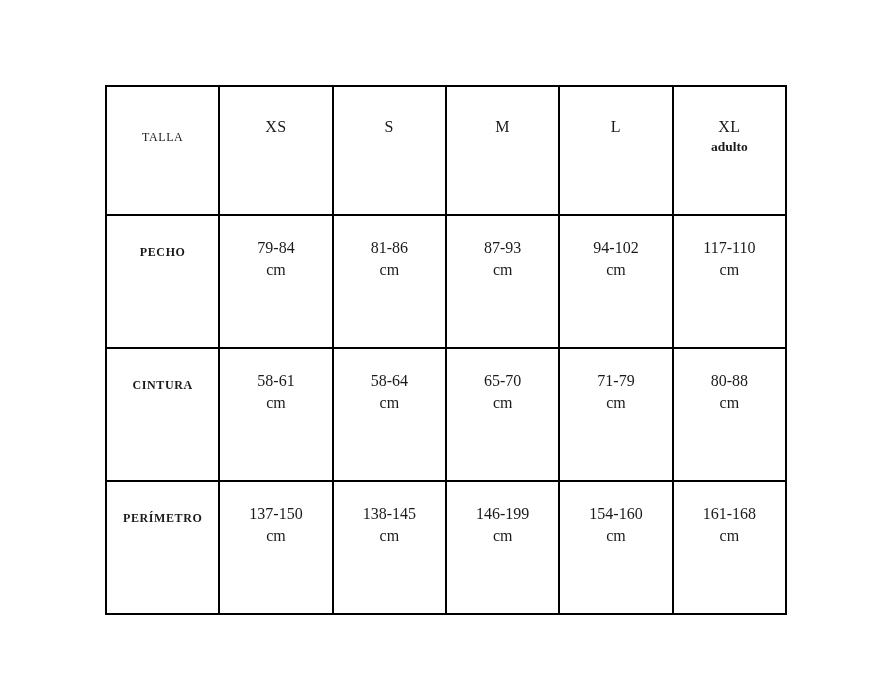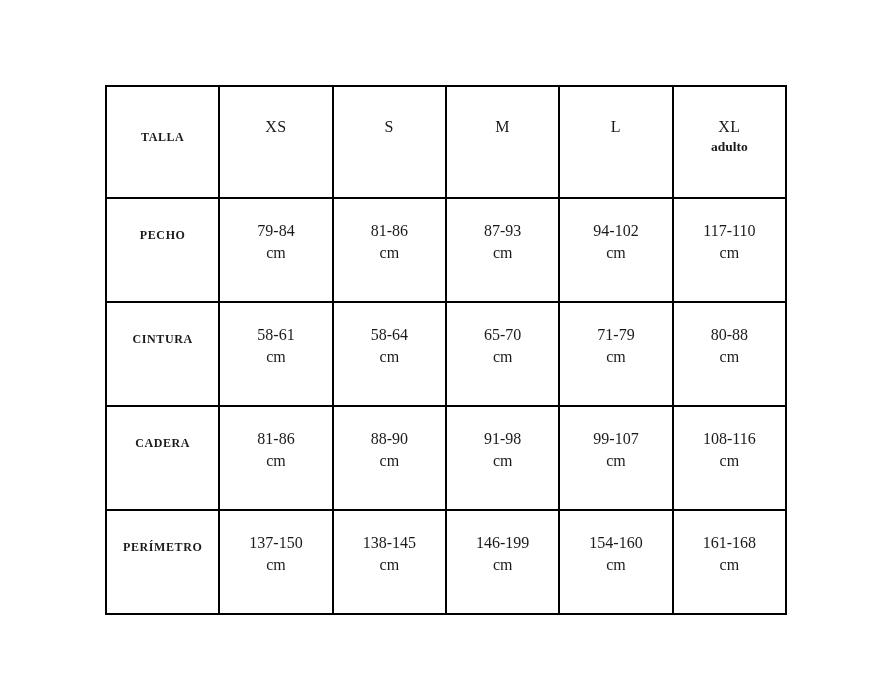--- a/index.html
+++ b/index.html
@@ -28,25 +28,25 @@
     border: 2px solid #000000;
   }
   table.size-chart td {
     border: 2px solid #000000;
     vertical-align: top;
     text-align: center;
     padding: 0;
     background: #ffffff;
   }
   tr.header-row { height: 112px; }
-  tr.data-row   { height: 104px; margin-left: 38px; }
+  tr.data-row   { height: 116px; margin-left: 38px; }
 
   .corner-label {
     margin-top: 43px;
-    font-weight: bold;
+    font-weight: normal;
     font-size: 12px;
     letter-spacing: 0.6px;
     line-height: 14px;
   }
   .size-label {
     margin-top: 30px;
     font-weight: normal;
     font-size: 16px;
     letter-spacing: 0.5px;
     line-height: 20px;
@@ -150,45 +150,20 @@
         <td>
           <div class="range">71-79</div>
           <div class="unit">cm</div>
         </td>
         <td>
           <div class="range">80-88</div>
           <div class="unit">cm</div>
         </td>
       </tr>
 
-      <tr class="data-row">
-        <td>
-          <div class="row-label">CADERA</div>
-        </td>
-        <td>
-          <div class="range">81-86</div>
-          <div class="unit">cm</div>
-        </td>
-        <td>
-          <div class="range">88-90</div>
-          <div class="unit">cm</div>
-        </td>
-        <td>
-          <div class="range">91-98</div>
-          <div class="unit">cm</div>
-        </td>
-        <td>
-          <div class="range">99-107</div>
-          <div class="unit">cm</div>
-        </td>
-        <td>
-          <div class="range">108-116</div>
-          <div class="unit">cm</div>
-        </td>
-      </tr>
 
       <tr class="data-row">
         <td>
           <div class="row-label">PERÍMETRO</div>
         </td>
         <td>
           <div class="range">137-150</div>
           <div class="unit">cm</div>
         </td>
         <td>

